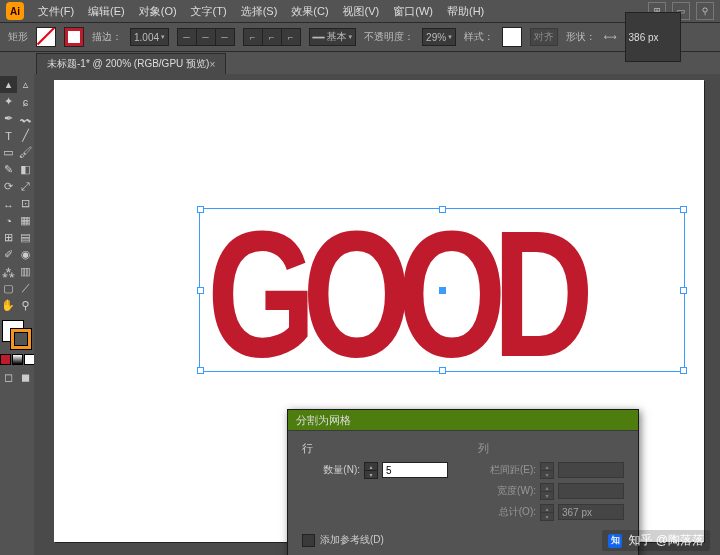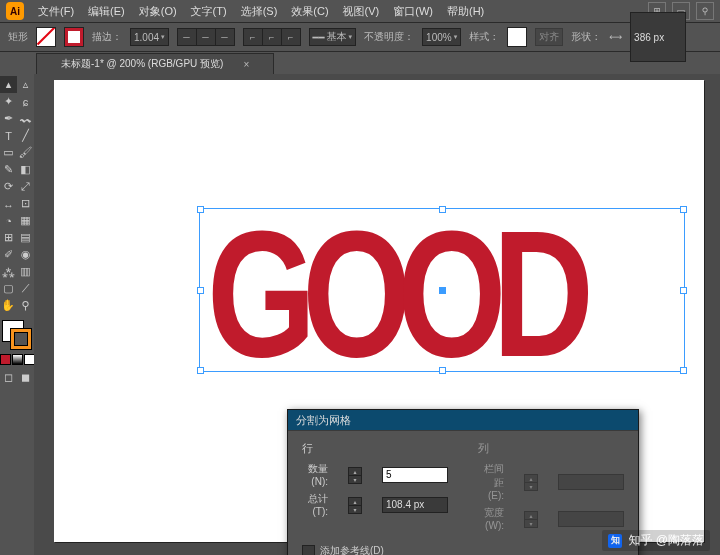--- a/index.html
+++ b/index.html
@@ -13,21 +13,21 @@
 .swatch.nofill{background:#fff;position:relative;overflow:hidden}
 .swatch.nofill:after{content:"";position:absolute;left:-3px;top:7px;width:24px;height:2px;background:#e30613;transform:rotate(-45deg)}
 .swatch.stroke{background:#fff;box-shadow:inset 0 0 0 3px #c01b2c}
 .optbar input[type=text]{width:48px;height:16px;background:#3a3a3a;border:1px solid #222;color:#ddd;font-size:10px;padding:16px 3px}
 .optbar .seg{display:flex;border:1px solid #222;background:#3a3a3a}
 .optbar .seg span{width:18px;height:16px;display:flex;align-items:center;justify-content:center;font-size:9px;color:#bbb;border-right:1px solid #222}
 .optbar .seg span:last-child{border-right:none}
 .optbar .dd{display:flex;align-items:center;background:#3a3a3a;border:1px solid #222;height:16px;padding:0 3px;gap:2px}
 .optbar .dd .tri{font-size:7px;color:#aaa}
 .tabbar{height:22px;background:#535353;display:flex;align-items:flex-end;padding-left:36px}
-.tab{background:#4a4a4a;border:1px solid #2a2a2a;border-bottom:none;padding:3px 24px;font-size:10px;color:#ddd;display:flex;align-items:center;gap:20px}
+.tab{background:#4a4a4a;border:1px solid #2a2a2a;border-bottom:none;padding:3px 10px;font-size:10px;color:#ddd;display:flex;align-items:center;gap:0}
 .tab .close{font-size:10px;color:#bbb}
 .workarea{position:relative;height:483px}
 .toolbox{position:absolute;left:0;top:0;width:34px;height:483px;background:#535353;border-right:1px solid #2a2a2a;display:flex;flex-direction:column;align-items:center;padding-top:2px}
 .toolbox .row{display:flex}
 .toolbox .tool{width:17px;height:17px;display:flex;align-items:center;justify-content:center;font-size:11px;color:#ccc;position:relative}
 .toolbox .tool.sel{background:#333}
 .toolbox .colorfs{position:relative;width:30px;height:30px;margin-top:6px}
 .toolbox .colorfs .fill{position:absolute;left:0;top:0;width:20px;height:20px;background:#fff;border:1px solid #000}
 .toolbox .colorfs .strk{position:absolute;right:0;bottom:0;width:20px;height:20px;background:#535353;border:1px solid #000;box-shadow:inset 0 0 0 3px #f7931e, inset 0 0 0 4px #000}
 .toolbox .cboxes{display:flex;gap:1px;margin-top:4px}
@@ -35,27 +35,27 @@
 .canvas{position:absolute;left:34px;top:0;right:0;bottom:0;background:#4a4a4a}
 .artboard{position:absolute;left:20px;top:6px;width:650px;height:462px;background:#fff;box-shadow:1px 1px 0 #222}
 .bigtext{position:absolute;left:153px;top:110px;font-size:180px;font-weight:900;color:#c01b2c;letter-spacing:-18px;font-family:"Arial Black",Arial,sans-serif;transform:scaleX(0.78);transform-origin:left}
 .selbox{position:absolute;left:145px;top:128px;width:484px;height:162px;border:1px solid #3b9cff}
 .handle{position:absolute;width:5px;height:5px;background:#fff;border:1px solid #3b9cff}
 .h-tl{left:-3px;top:-3px}.h-tm{left:50%;top:-3px;margin-left:-3px}.h-tr{right:-3px;top:-3px}
 .h-ml{left:-3px;top:50%;margin-top:-3px}.h-mr{right:-3px;top:50%;margin-top:-3px}
 .h-bl{left:-3px;bottom:-3px}.h-bm{left:50%;bottom:-3px;margin-left:-3px}.h-br{right:-3px;bottom:-3px}
 .h-c{left:50%;top:50%;margin:-3px 0 0 -3px;background:#3b9cff}
 .dialog{position:absolute;left:253px;top:335px;width:350px;background:#535353;border:1px solid #1a1a1a;box-shadow:2px 2px 8px rgba(0,0,0,.5)}
-.dialog .titlebar{height:20px;background:#0c4a6e;border-bottom:1px solid #3a3a3a;padding:0 8px;display:flex;align-items:center;font-size:11px;color:#ddd}
+.dialog .titlebar{height:20px;background:#4d7c0f;border-bottom:1px solid #3a3a3a;padding:0 8px;display:flex;align-items:center;font-size:11px;color:#ddd}
 .dialog .body{padding:10px 14px 12px}
 .dialog .cols{display:flex;gap:30px}
 .dialog .col{flex:1}
 .dialog .col.dim{opacity:.55}
 .dialog .grp-label{font-size:11px;color:#ccc;margin-bottom:6px}
-.dialog .field{display:flex;align-items:center;justify-content:flex-end;gap:20px;margin-bottom:5px;font-size:10px;color:#ccc}
+.dialog .field{display:flex;align-items:center;justify-content:flex-end;gap:4px;margin-bottom:5px;font-size:10px;color:#ccc}
 .dialog .field label{flex:1;text-align:right}
 .dialog .stepper{width:14px;height:16px;display:flex;flex-direction:column}
 .dialog .stepper span{flex:1;background:#3a3a3a;border:1px solid #222;font-size:6px;color:#aaa;display:flex;align-items:center;justify-content:center}
 .dialog .stepper span:first-child{border-bottom:none}
 .dialog input[type=text]{width:58px;height:14px;background:#3a3a3a;border:1px solid #222;color:#ddd;font-size:10px;padding:0 3px}
 .dialog input.hl{background:#fff;color:#000}
 .dialog .checks{margin-top:8px;display:flex;flex-direction:column;gap:6px;font-size:10px;color:#ccc}
 .dialog .checks label{display:flex;align-items:center;gap:5px}
 .dialog .checks .cb{width:11px;height:11px;border:1px solid #222;background:#3a3a3a}
 .watermark{position:absolute;right:10px;bottom:6px;font-size:12px;color:#fff;opacity:.9;display:flex;align-items:center;gap:6px;background:rgba(0,0,0,.2);padding:2px 6px;border-radius:2px}
@@ -100,21 +100,21 @@
       <span>⌐</span>
       <span>⌐</span>
     </div>
   <div class="dd">
       <span>━━</span>
       <span>基本</span>
       <span class="tri">▾</span>
     </div>
   <span>不透明度：</span>
   <div class="dd">
-      <span>100%</span>
+      <span>29%</span>
       <span class="tri">▾</span>
     </div>
   <span>样式：</span>
   <div class="swatch" style="background:#fff"></div>
   <div class="dd" style="opacity:.5">
       <span>对齐</span>
     </div>
   <span>形状：</span>
   <span style="font-size:9px">⟷</span>
   <input type="text" value="386 px" style="">
@@ -224,46 +224,46 @@
           <div class="col">
             <div class="grp-label">行</div>
             <div class="field">
                 <label>数量(N):</label>
                 <div class="stepper">
                   <span>▴</span>
                   <span>▾</span>
                 </div>
                 <input class="hl" type="text" value="5" style="">
               </div>
-            <div class="field">
-                <label>总计(T):</label>
-                <div class="stepper">
-                  <span>▴</span>
-                  <span>▾</span>
-                </div>
-                <input type="text" value="108.4 px" style="">
-              </div>
           </div>
           <div class="col dim">
             <div class="grp-label">列</div>
             <div class="field">
                 <label>栏间距(E):</label>
                 <div class="stepper">
                   <span>▴</span>
                   <span>▾</span>
                 </div>
                 <input type="text" value="" style="">
               </div>
             <div class="field">
                 <label>宽度(W):</label>
                 <div class="stepper">
                   <span>▴</span>
                   <span>▾</span>
                 </div>
                 <input type="text" value="" style="">
+              </div>
+            <div class="field">
+                <label>总计(O):</label>
+                <div class="stepper">
+                  <span>▴</span>
+                  <span>▾</span>
+                </div>
+                <input type="text" value="367 px" style="">
               </div>
           </div>
         </div>
         <div class="checks">
           <label>
               <span class="cb"></span>
               <span>添加参考线(D)</span>
             </label>
 
         </div>

